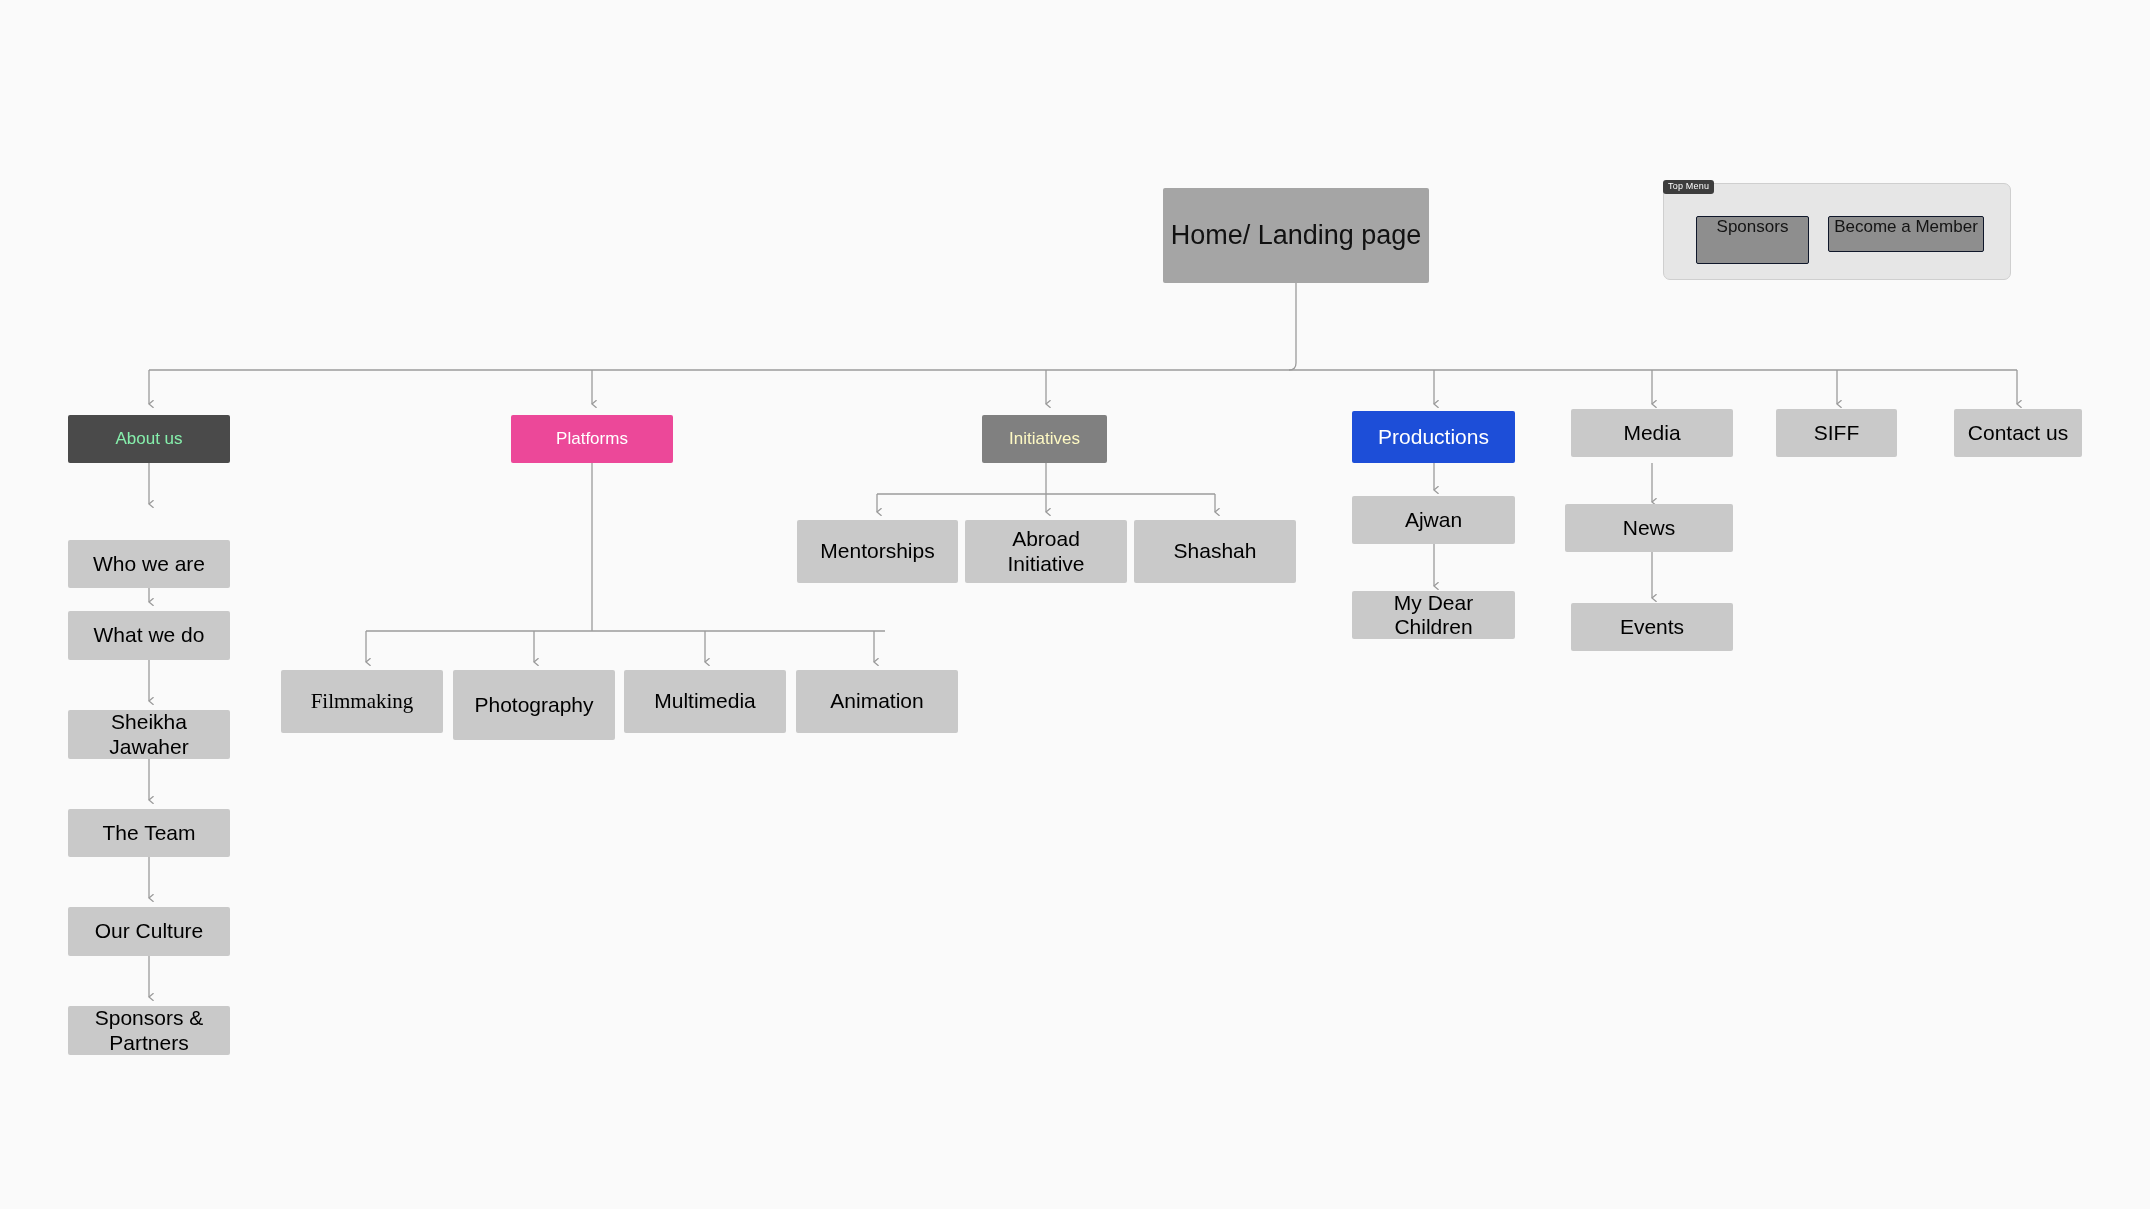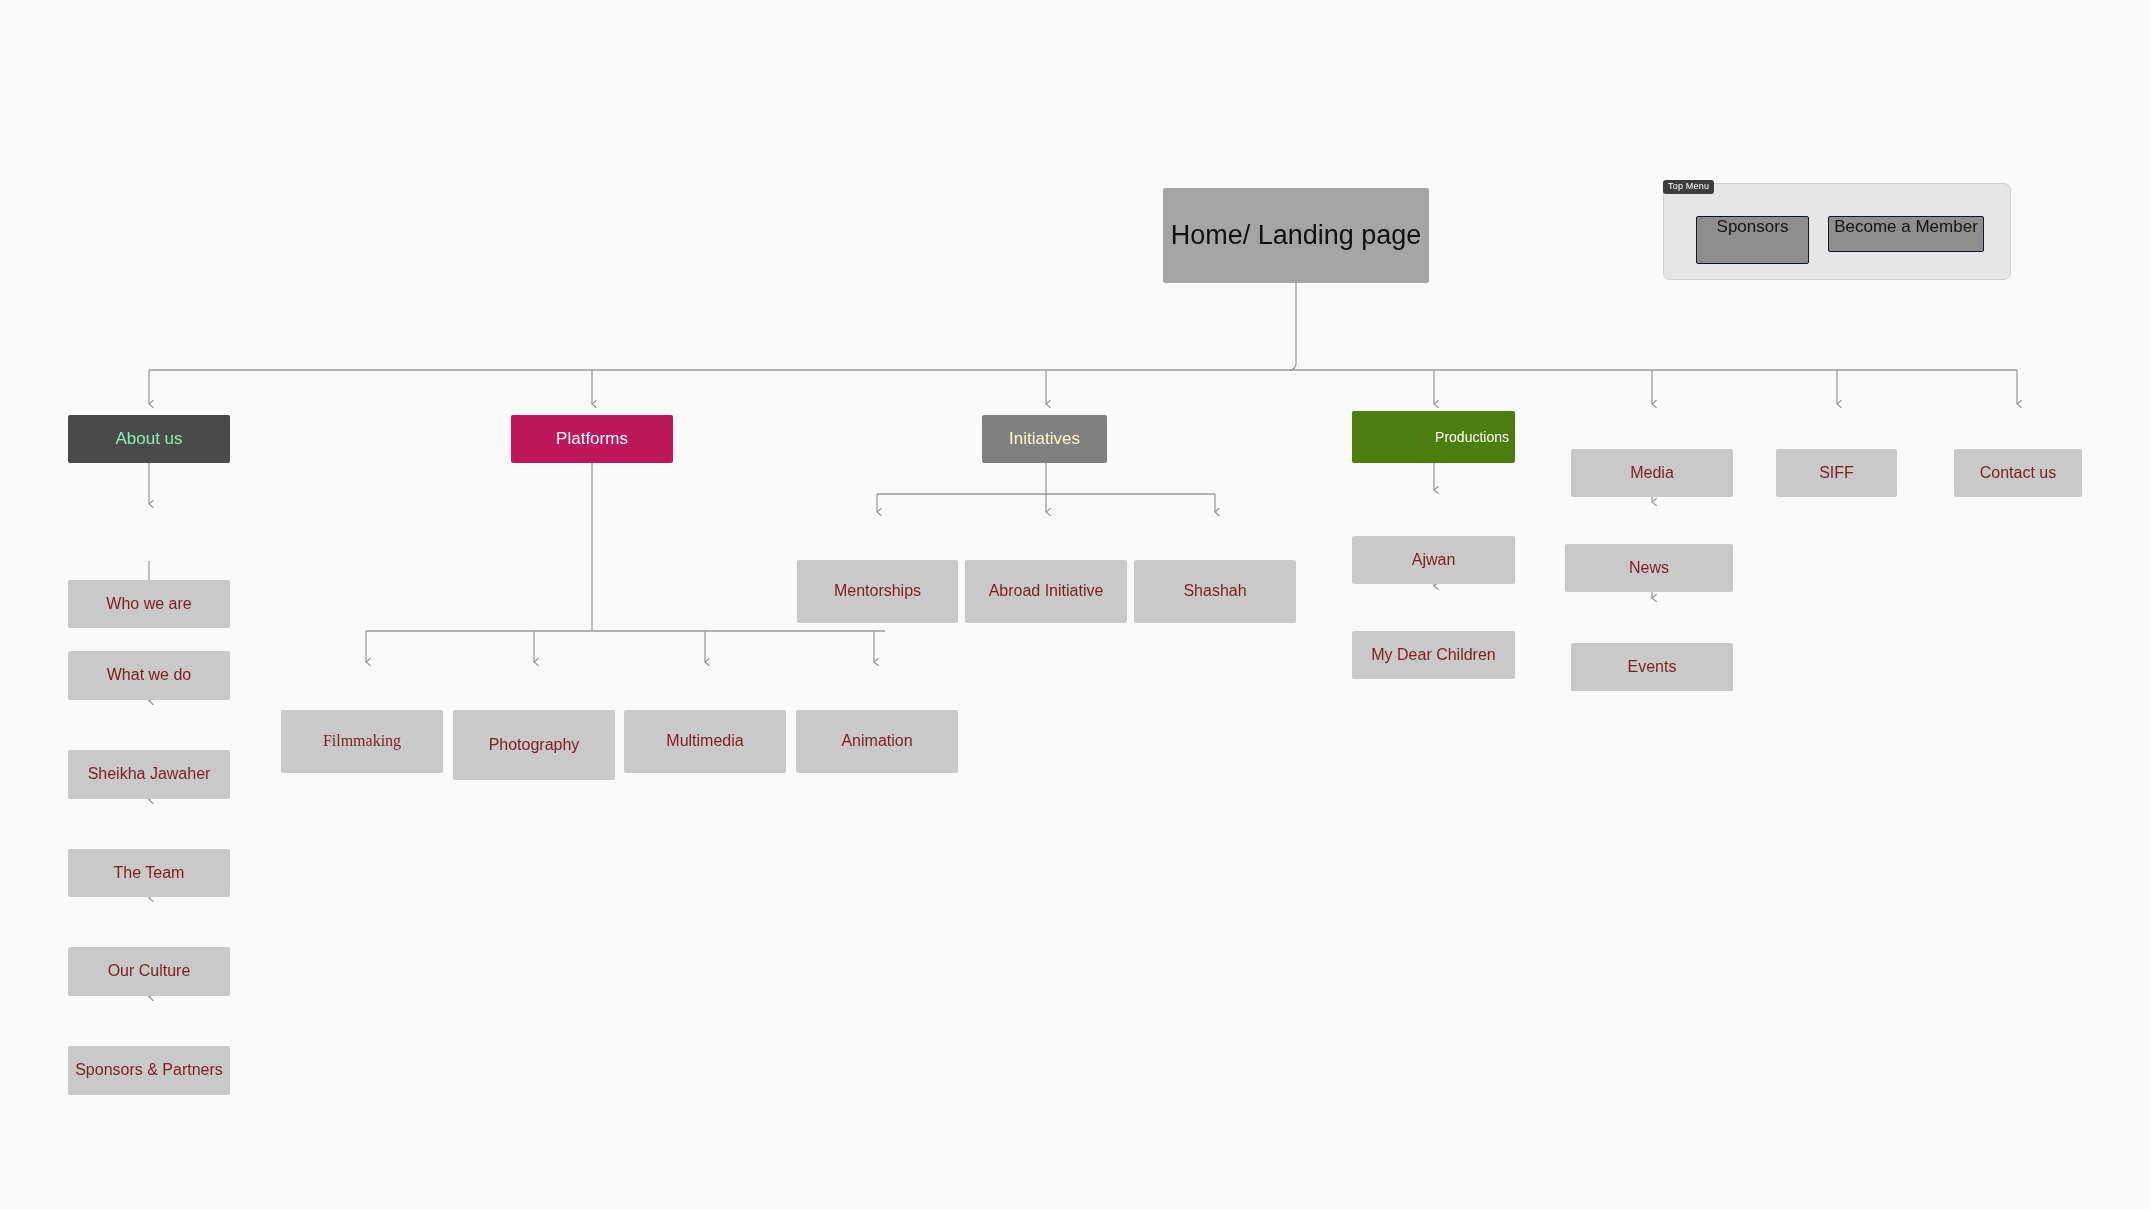--- a/index.html
+++ b/index.html
@@ -16,25 +16,25 @@
   .node{
     position:absolute;
     box-sizing:border-box;
     display:flex;align-items:center;justify-content:center;
     text-align:center;
     border-radius:2px;
     line-height:1.15;
     padding:2px 6px;
   }
   .n-root{background:#a5a5a5;color:#111;font-size:27px;}
-  .n-dark{background:#be185d;color:#ffffff;font-size:17px;}
+  .n-dark{background:#ec4899;color:#ffffff;font-size:17px;}
   .n-darkish{background:#4a4a4a;color:#86efac;font-size:17px;}
   .n-mid{background:#808080;color:#fef9c3;font-size:17px;}
-  .n-mid2{background:#4d7c0f;color:#ffffff;font-size:14px;justify-content:flex-end;}
-  .n-light{background:#c9c9c9;color:#7f1d1d;font-size:16px;margin-top:40px;}
+  .n-mid2{background:#1d4ed8;color:#ffffff;font-size:21px;}
+  .n-light{background:#c9c9c9;color:#000000;font-size:21px;}
 
   
   #topmenu{
     position:absolute;
     left:1663px;top:183px;width:348px;height:97px;
     background:#e6e6e6;
     border:1px solid #cfcfcf;
     border-radius:7px;
     box-sizing:border-box;
   }

